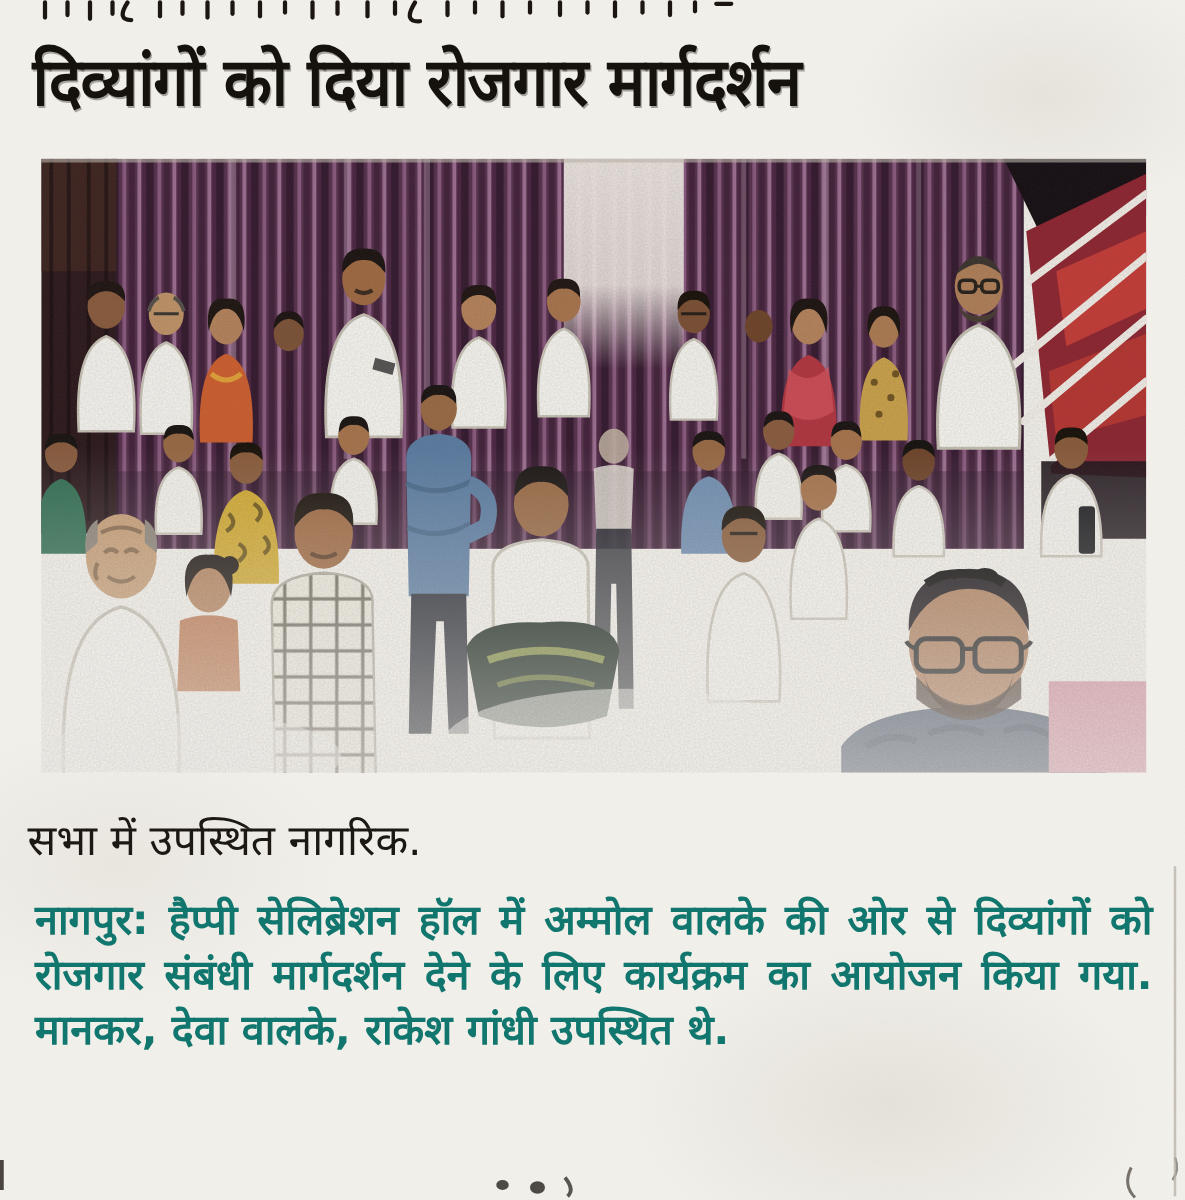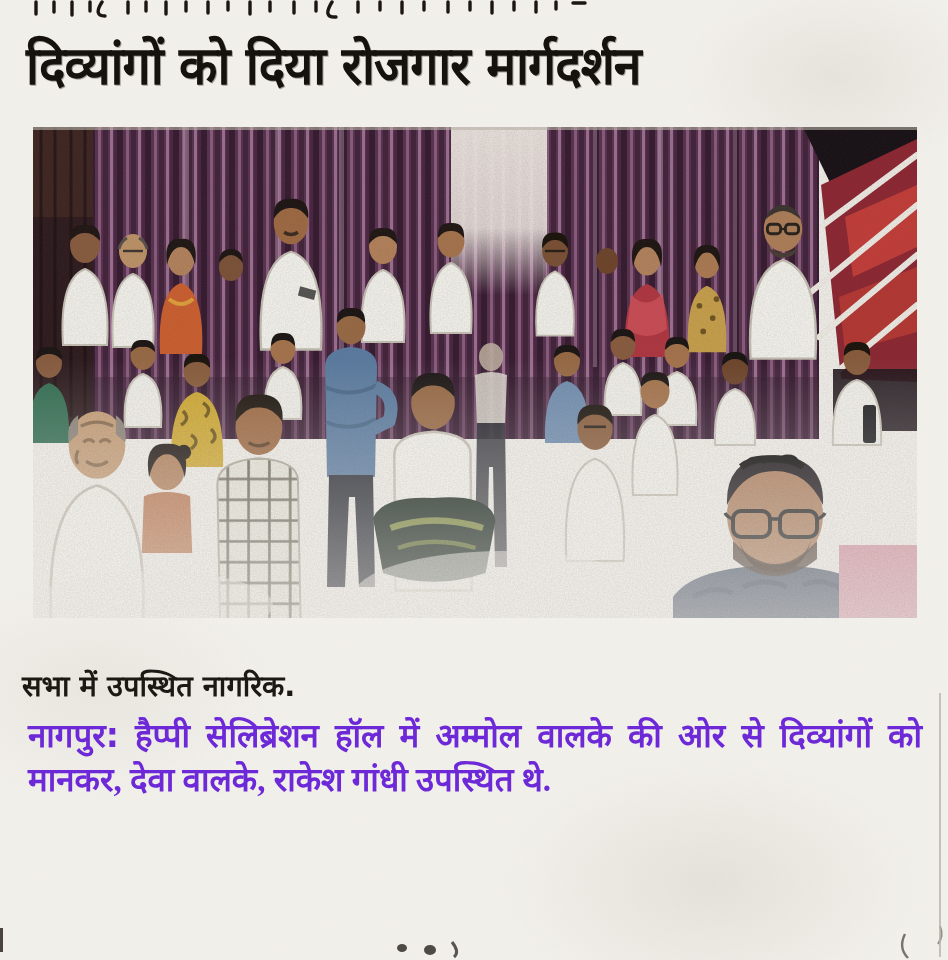--- a/index.html
+++ b/index.html
@@ -17,29 +17,29 @@
     font-size:50px;font-weight:800;letter-spacing:-1px;
     color:#14100c;transform:scaleY(1.06);transform-origin:left top;
     text-shadow:1px 1px 0 rgba(20,16,12,.35);
     white-space:nowrap;
   }
   .photo-wrap{
     position:absolute;left:33px;top:127px;width:884px;height:491px;
   }
   .photo-wrap svg{display:block;}
   .caption{
-    position:absolute;left:22px;top:665px;width:700px;
-    font-size:29px;font-weight:700;color:#1b1712;
+    position:absolute;left:22px;top:648px;width:700px;
+    font-size:34px;font-weight:400;color:#1b1712;
   }
   .body-text{
     position:absolute;left:28px;top:714px;width:894px;
-    font-size:33px;font-weight:700;line-height:44px;color:#6d28d9;
+    font-size:33px;font-weight:700;line-height:44px;color:#0f766e;
   }
   .body-text .ln{height:44px;overflow:visible;text-align:justify;text-align-last:justify;}
-  .body-text .ln.last{text-align:left;text-align-last:left;font-family:Liberation Serif, serif;}
+  .body-text .ln.last{text-align:left;text-align-last:left;}
   .dateline{font-weight:800;}
   .top-strip{position:absolute;left:28px;top:0;}
   .bottom-marks{position:absolute;left:0;top:918px;}
   .right-crease{
     position:absolute;left:939px;top:693px;width:2px;height:264px;
     background:#b7b2a8;opacity:.75;
   }
   .page-grain{position:absolute;left:0;top:0;pointer-events:none;}
 </style>
 </head>
@@ -358,20 +358,21 @@
   <ellipse cx="120" cy="478" rx="120" ry="34" fill="#f6f4ef" opacity=".5"></ellipse>
   <rect width="884" height="491" filter="url(#grain)" opacity=".2"></rect>
   <rect x="0" y="0" width="884" height="3" fill="#b9b3a9" opacity=".6"></rect>
 </svg>
 </div>
 
 <div class="caption">सभा में उपस्थित नागरिक.</div>
 
 <div class="body-text">
   <div class="ln"><span class="dateline">नागपुर:</span><span> हैप्पी सेलिब्रेशन हॉल में अम्मोल वालके की ओर से दिव्यांगों को</span></div>
+  <div class="ln">रोजगार संबंधी मार्गदर्शन देने के लिए कार्यक्रम का आयोजन किया गया.</div>
   <div class="ln last">मानकर, देवा वालके, राकेश गांधी उपस्थित थे.</div>
 </div>
 
 <svg class="bottom-marks" width="948" height="42" viewBox="0 0 948 42">
   <rect x="0" y="10" width="3" height="24" fill="#2a2622" opacity=".85"></rect>
   <ellipse cx="402" cy="30" rx="5" ry="4" fill="#23201c" opacity=".8"></ellipse>
   <ellipse cx="430" cy="32" rx="6" ry="5" fill="#23201c" opacity=".8"></ellipse>
   <path d="M452 24 q8 10 2 15" stroke="#23201c" stroke-width="3" fill="none" opacity=".75"></path>
   <path d="M905 16 q-7 14 3 24" stroke="#57534a" stroke-width="2.4" fill="none" opacity=".8"></path>
   <path d="M940 8 q4 10 -2 18" stroke="#6a665e" stroke-width="2" fill="none" opacity=".7"></path>

